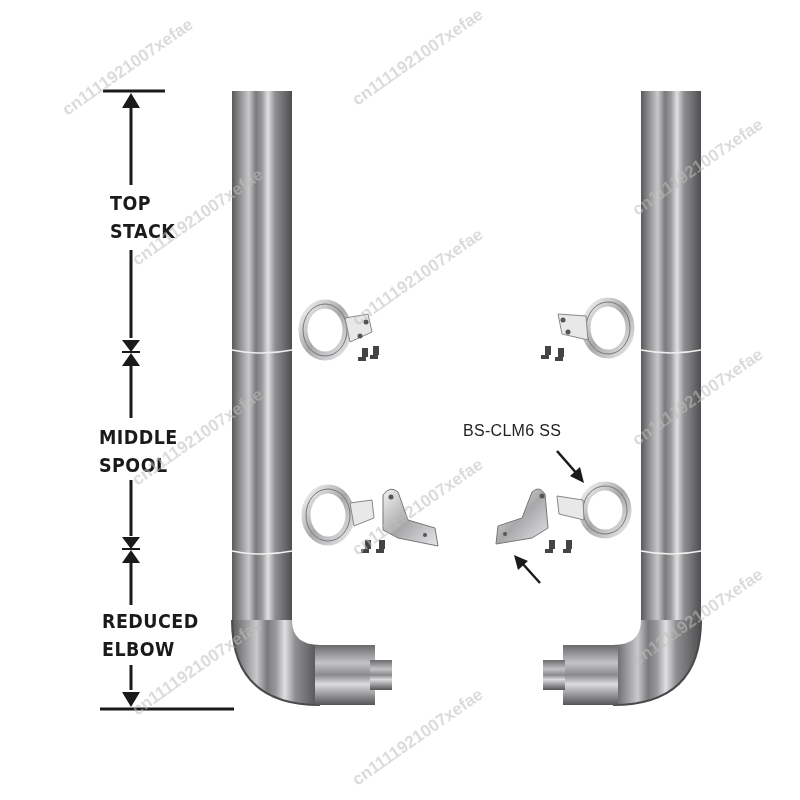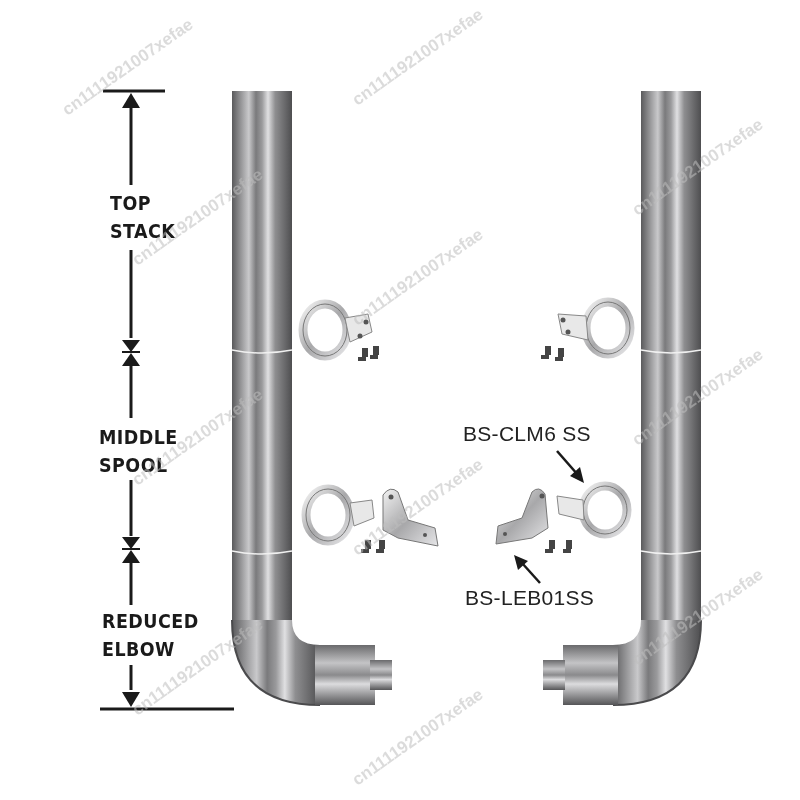--- a/index.html
+++ b/index.html
@@ -1,18 +1,18 @@
 <!DOCTYPE html>
 <html><head>
 <meta charset="utf-8">
 <style>
   html,body{margin:0;padding:0;background:#fff;}
   #canvas{position:relative;width:800px;height:800px;overflow:hidden;background:#fff;font-family:"Liberation Sans",sans-serif;}
   .dim-label{position:absolute;font-family:"DejaVu Sans",sans-serif;font-weight:bold;font-size:19px;line-height:28px;color:#1a1a1a;letter-spacing:0.5px;transform:scaleX(0.92);transform-origin:left top;}
-  .part-label{position:absolute;font-family:"Liberation Sans",sans-serif;font-size:21px;color:#222;letter-spacing:0.3px;}
+  .part-label{position:absolute;font-family:"Liberation Sans",sans-serif;font-size:16px;color:#222;letter-spacing:0.3px;}
   svg{position:absolute;left:0;top:0;}
   .wm{position:absolute;font-family:"Liberation Sans",sans-serif;font-weight:bold;font-size:17px;color:rgba(190,190,190,0.55);transform:rotate(-35deg);transform-origin:left bottom;white-space:nowrap;pointer-events:none;}
 </style>
 </head>
 <body>
 
 <div id="canvas">
 
   <svg width="800" height="800" viewBox="0 0 800 800">
     <defs>
@@ -161,21 +161,20 @@
   <div class="dim-label" style="left:99px;top:423px;">
     <div>MIDDLE</div>
     <div>SPOOL</div>
   </div>
   <div class="dim-label" style="left:102px;top:607px;">
     <div>REDUCED</div>
     <div>ELBOW</div>
   </div>
 
   <div class="part-label" style="left:463px;top:422px;">BS-CLM6 SS</div>
-  <div class="part-label" style="left:465px;top:586px;">BS-LEB01SS</div>
 
   <div class="wm" style="left:70px;top:100px;">cn1111921007xefae</div>
   <div class="wm" style="left:140px;top:250px;">cn1111921007xefae</div>
   <div class="wm" style="left:360px;top:90px;">cn1111921007xefae</div>
   <div class="wm" style="left:360px;top:310px;">cn1111921007xefae</div>
   <div class="wm" style="left:640px;top:200px;">cn1111921007xefae</div>
   <div class="wm" style="left:640px;top:430px;">cn1111921007xefae</div>
   <div class="wm" style="left:140px;top:470px;">cn1111921007xefae</div>
   <div class="wm" style="left:360px;top:540px;">cn1111921007xefae</div>
   <div class="wm" style="left:640px;top:650px;">cn1111921007xefae</div>

